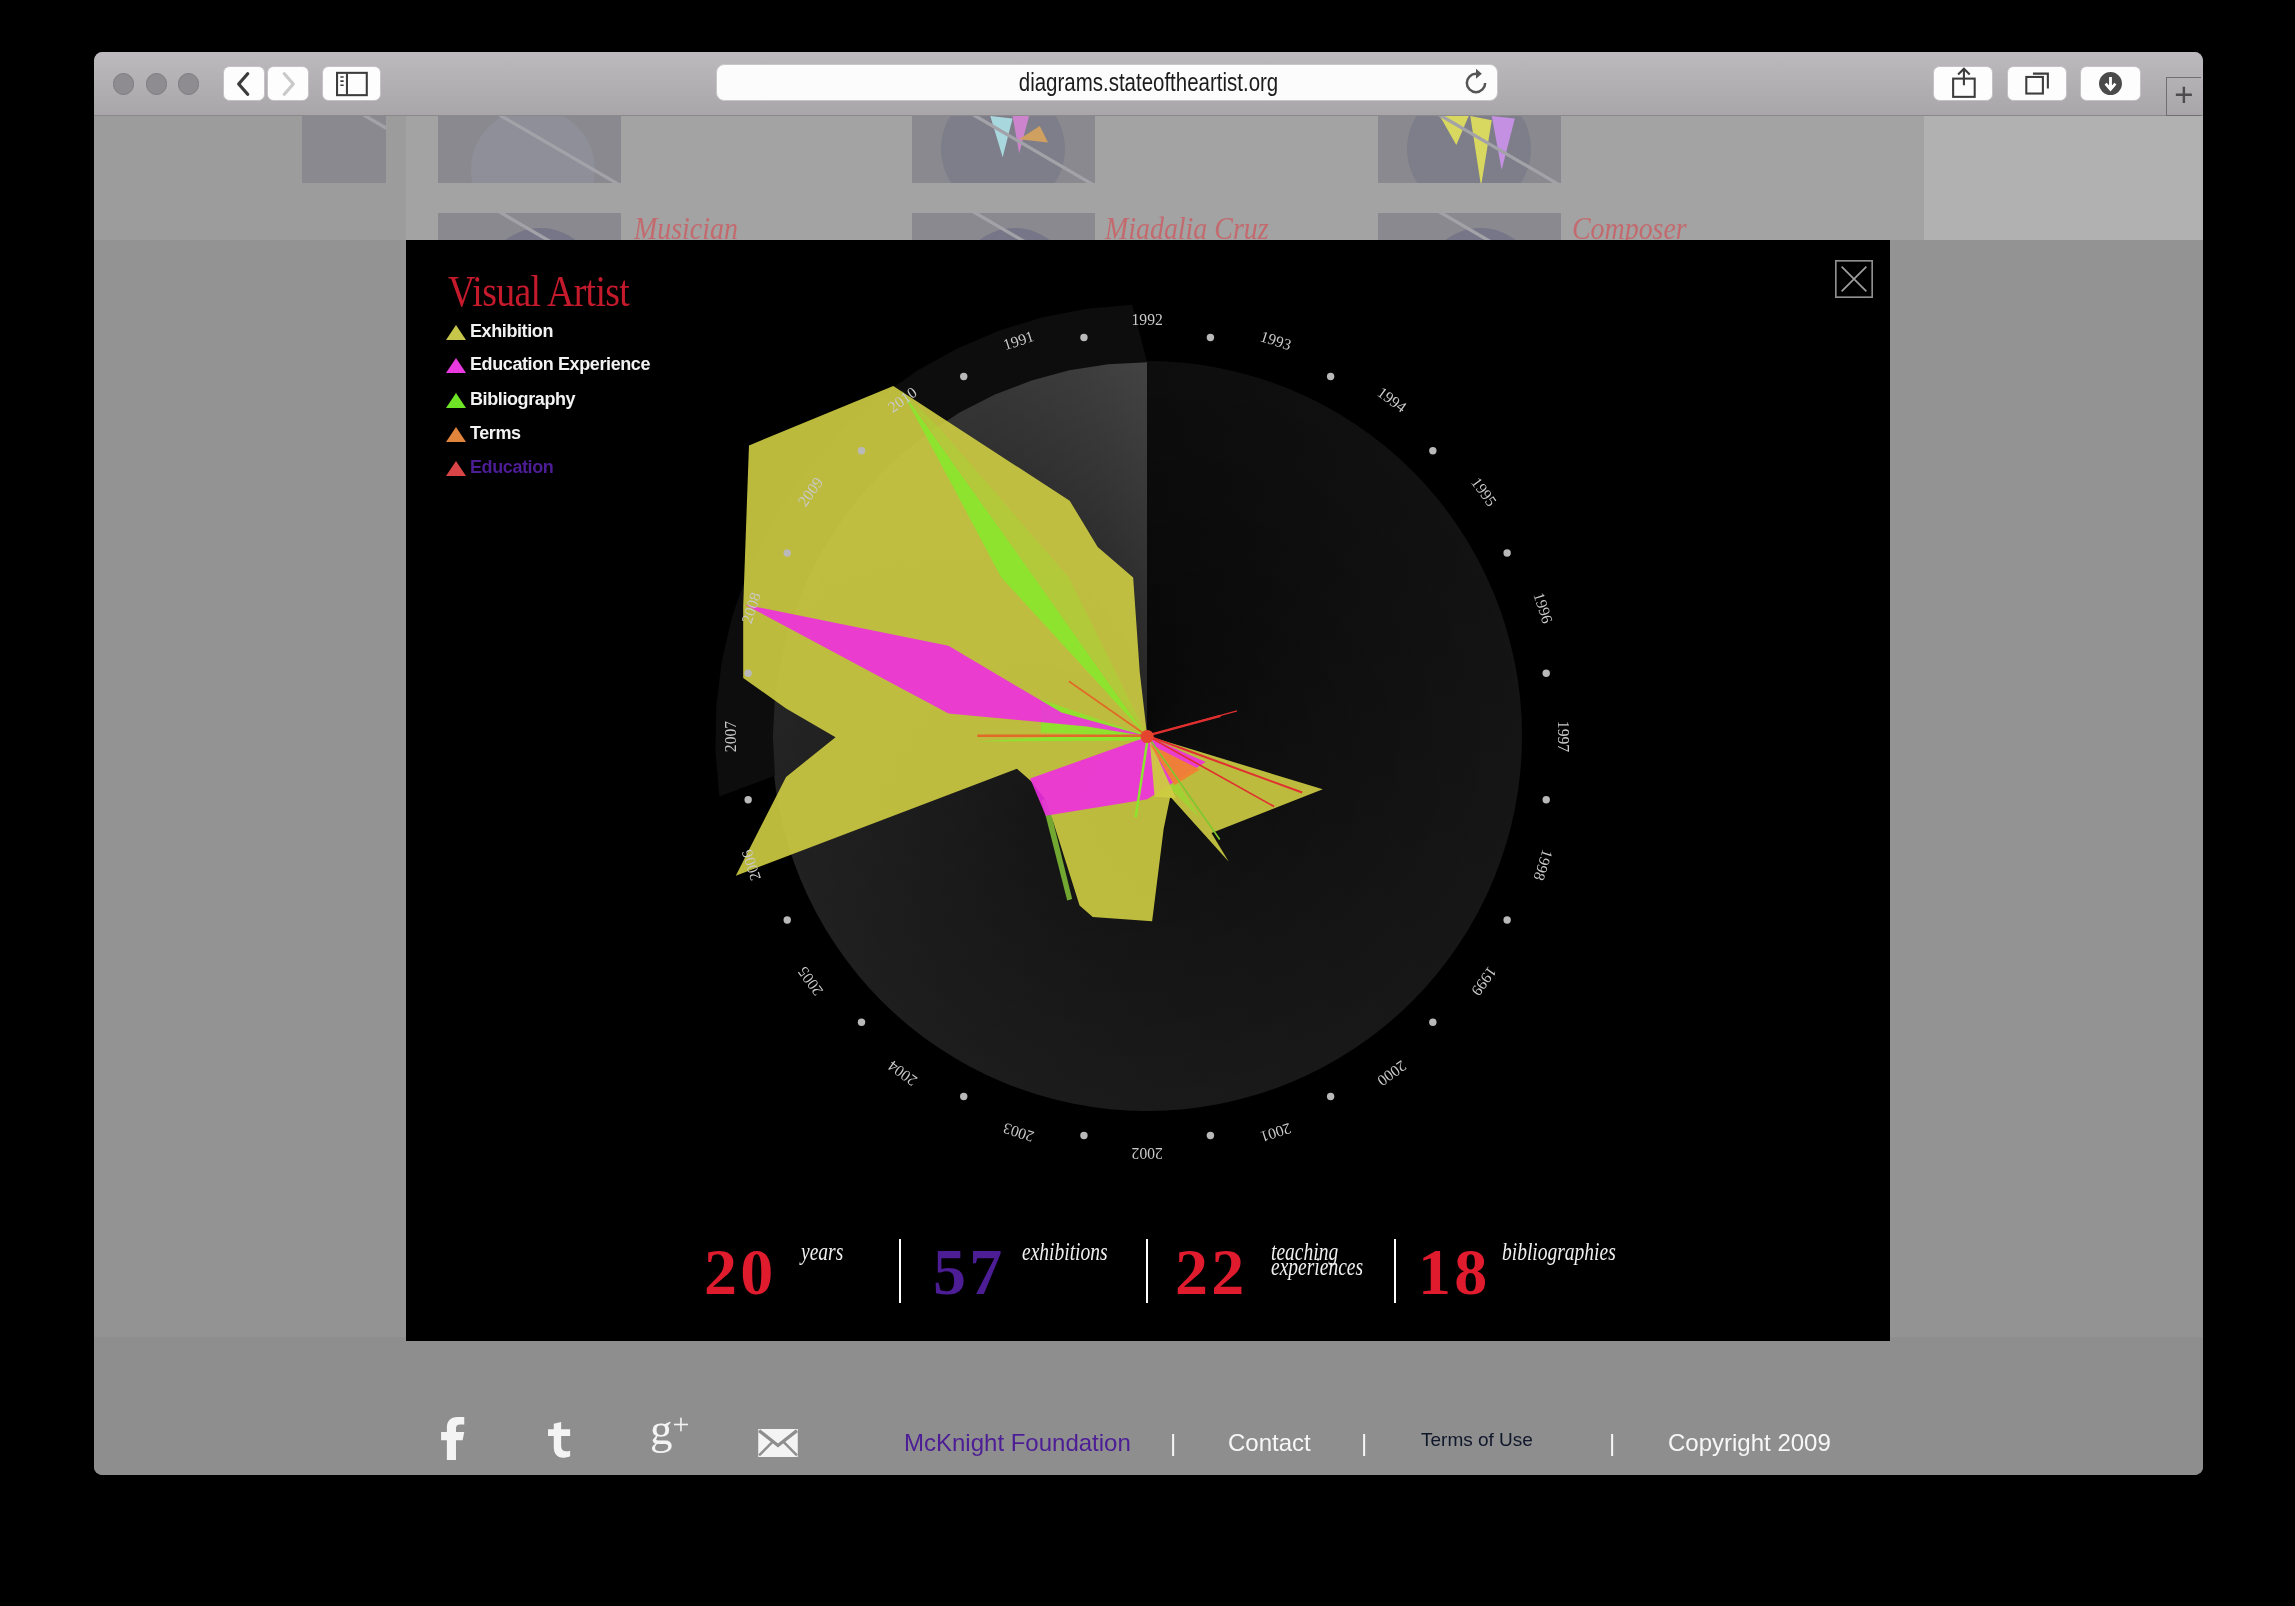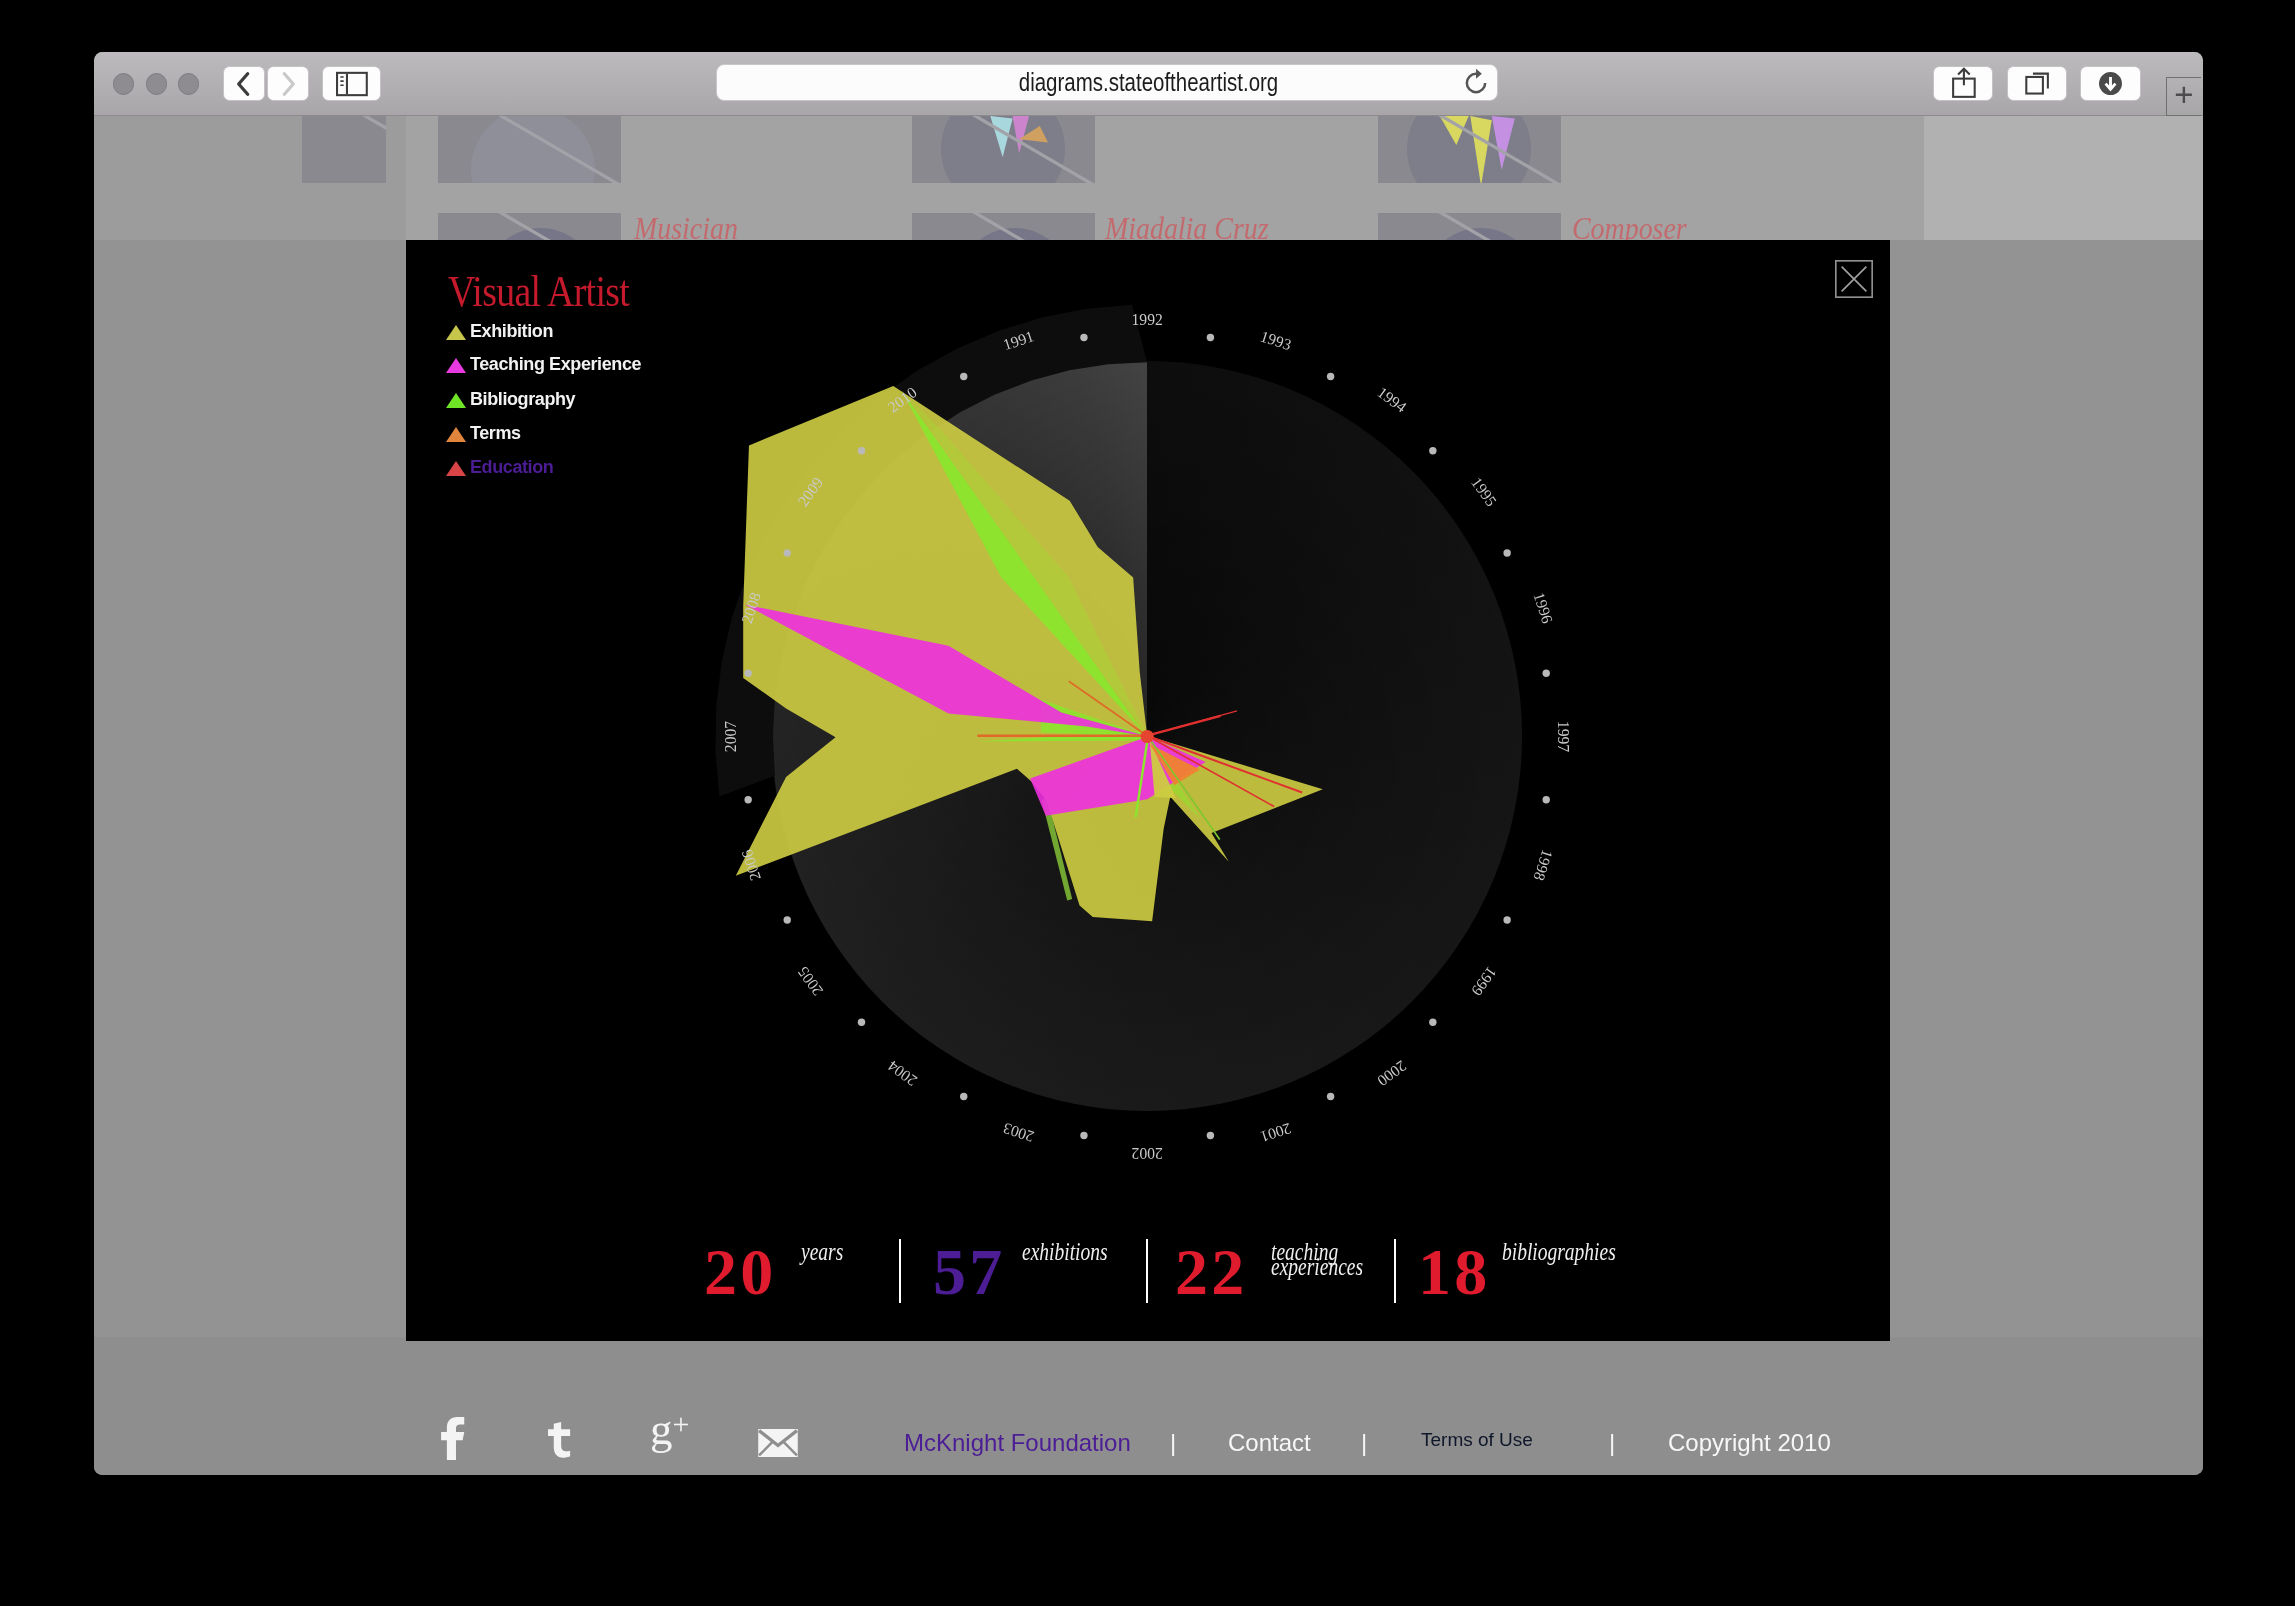--- a/index.html
+++ b/index.html
@@ -71,21 +71,21 @@
       <polyline points="1,2 24,20 47,2" fill="none" stroke="#8e8e8e" stroke-width="4"></polyline>
       <polyline points="1,32 17,16" fill="none" stroke="#8e8e8e" stroke-width="3"></polyline>
       <polyline points="47,32 31,16" fill="none" stroke="#8e8e8e" stroke-width="3"></polyline>
     </svg>
     <div class="ab" style="left:810px;top:1377px;font-size:24px;color:#4c1d95">McKnight Foundation</div>
     <div class="ab" style="left:1076px;top:1377px;font-size:24px;color:#f7f7f7">|</div>
     <div class="ab" style="left:1134px;top:1377px;font-size:24px;color:#f7f7f7">Contact</div>
     <div class="ab" style="left:1267px;top:1377px;font-size:24px;color:#f7f7f7">|</div>
     <div class="ab" style="left:1327px;top:1377px;font-size:19px;color:#0f172a">Terms of Use</div>
     <div class="ab" style="left:1515px;top:1377px;font-size:24px;color:#f7f7f7">|</div>
-    <div class="ab" style="left:1574px;top:1377px;font-size:24px;color:#f7f7f7">Copyright 2010</div>
+    <div class="ab" style="left:1574px;top:1377px;font-size:24px;color:#f7f7f7">Copyright 2009</div>
     <div class="ab" style="left:312px;top:188px;width:1484px;height:1101px;background:#000"></div>
     <div class="ab" style="left:678px;top:309px;width:750px;height:750px;border-radius:50%;background:conic-gradient(from 0deg,#0e0e0e 0deg,#121212 45deg,#161616 90deg,#191919 135deg,#1c1c1c 180deg,#202020 225deg,#262626 270deg,#2b2b2b 295deg,#313131 315deg,#393939 335deg,#414141 350deg,#484848 360deg)"></div>
     <div class="ab" style="left:678px;top:309px;width:750px;height:750px;border-radius:50%;background:radial-gradient(circle at 50% 50%, rgba(0,0,0,0.5) 0%, rgba(0,0,0,0.22) 45%, rgba(0,0,0,0) 82%)"></div>
     <svg width="1484" height="1101" viewBox="0 0 1800 1335" style="position:absolute;left:312px;top:188px">
 <polygon points="380.1,674.9 375.3,620.3 376.3,565.4 383.0,511.0 395.3,457.6 413.2,405.7 436.3,356.0 464.6,309.0 497.6,265.2 535.0,225.1 576.4,189.1 621.3,157.6 669.3,131.0 719.8,109.6 772.2,93.6 826.1,83.1 880.7,78.3 899.0,148.0 851.5,150.5 804.6,157.9 758.7,170.2 714.3,187.3 672.0,208.8 632.1,234.7 595.2,264.6 561.6,298.2 531.7,335.1 505.8,375.0 484.3,417.3 467.2,461.7 454.9,507.6 447.5,554.5 445.0,602.0 447.5,649.5" fill="#0d0d0d"></polygon>
 <polygon points="591,177 805,316 839,372 882,409 890,524 899,601 1112,666 977,719 998,754 927,675 919,714 905,826 833,821 817,807 777,680 758,656 741,641 400,771 461,651 521,603 461,568 409,531 409,444 416,249" fill="#d0ce42" opacity="0.9"></polygon>
       <polygon points="608,189 762,409 899,601 804,409 648,229" fill="#9ae030" opacity="0.35"></polygon>
       <polygon points="601,182 722,409 896,599 762,409" fill="#8ae62e" opacity="0.92"></polygon>
       <polygon points="900,602 770,557 770,597" fill="#8ae62e" opacity="0.85"></polygon>
       <polygon points="693,608 899,595 899,607" fill="#8ae62e" opacity="0.9"></polygon>
@@ -146,21 +146,21 @@
       <text transform="translate(603.3 195.1) rotate(324)" text-anchor="middle" dominant-baseline="middle" font-size="19" fill="#c9c9c9" font-family="Liberation Serif">2010</text>
 </svg>
     <div class="ab" style="left:354px;top:213px;font:45px 'Liberation Serif',serif;letter-spacing:-0.8px;color:#c41a2b;transform:scaleX(0.84);transform-origin:left top">Visual Artist</div>
     <svg class="ab" width="20" height="15" style="left:352px;top:273px" viewBox="0 0 24 18">
       <polygon points="12,0 24,18 0,18" fill="#c6c64a"></polygon>
     </svg>
     <div class="ab" style="left:376px;top:269px;font:bold 18px 'Liberation Sans',sans-serif;letter-spacing:-0.4px;color:#f2f2f2">Exhibition</div>
     <svg class="ab" width="20" height="15" style="left:352px;top:306px" viewBox="0 0 24 18">
       <polygon points="12,0 24,18 0,18" fill="#e93ae1"></polygon>
     </svg>
-    <div class="ab" style="left:376px;top:302px;font:bold 18px 'Liberation Sans',sans-serif;letter-spacing:-0.4px;color:#f2f2f2">Teaching Experience</div>
+    <div class="ab" style="left:376px;top:302px;font:bold 18px 'Liberation Sans',sans-serif;letter-spacing:-0.4px;color:#f2f2f2">Education Experience</div>
     <svg class="ab" width="20" height="15" style="left:352px;top:341px" viewBox="0 0 24 18">
       <polygon points="12,0 24,18 0,18" fill="#6fe426"></polygon>
     </svg>
     <div class="ab" style="left:376px;top:337px;font:bold 18px 'Liberation Sans',sans-serif;letter-spacing:-0.4px;color:#f2f2f2">Bibliography</div>
     <svg class="ab" width="20" height="15" style="left:352px;top:375px" viewBox="0 0 24 18">
       <polygon points="12,0 24,18 0,18" fill="#e2853c"></polygon>
     </svg>
     <div class="ab" style="left:376px;top:371px;font:bold 18px 'Liberation Sans',sans-serif;letter-spacing:-0.4px;color:#f2f2f2">Terms</div>
     <svg class="ab" width="20" height="15" style="left:352px;top:409px" viewBox="0 0 24 18">
       <polygon points="12,0 24,18 0,18" fill="#d94547"></polygon>

